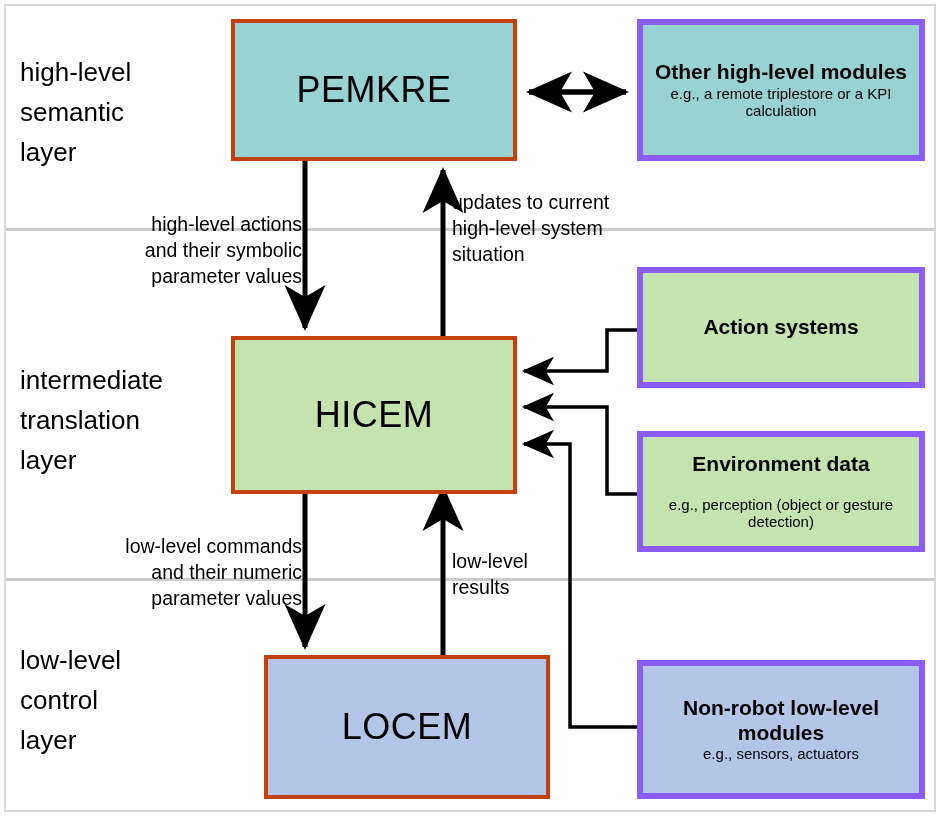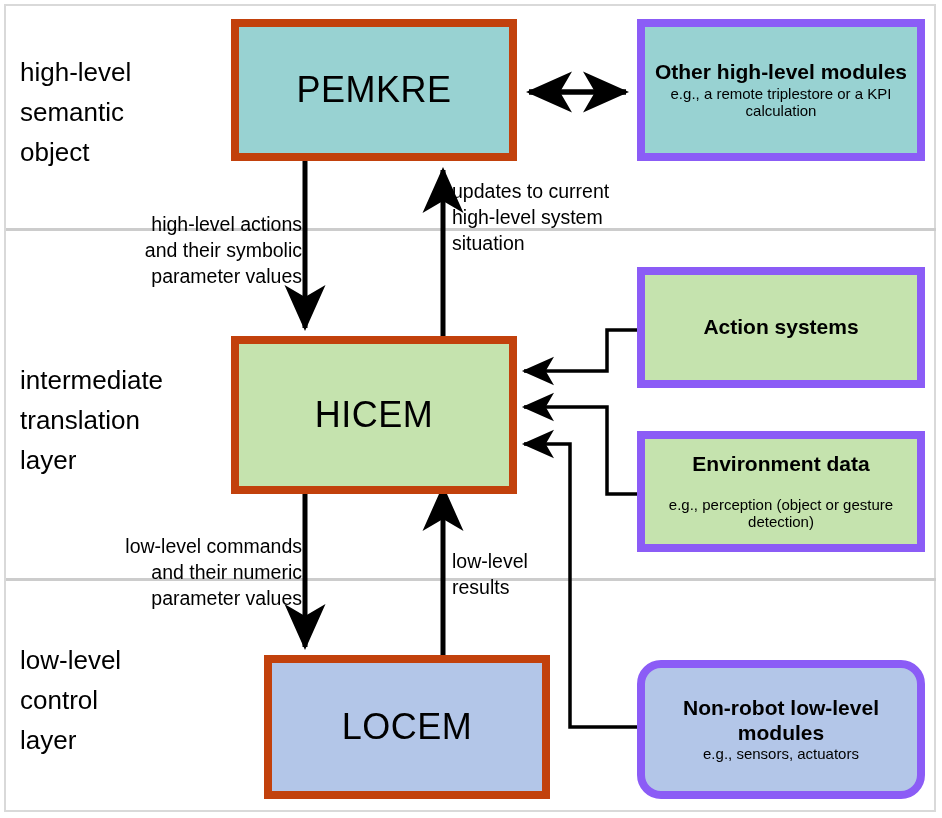--- a/index.html
+++ b/index.html
@@ -37,48 +37,48 @@
   #wires {
     position: absolute;
     left: 0; top: 0;
     width: 942px; height: 818px;
     pointer-events: none;
   }
   
   .module {
     position: absolute;
     box-sizing: border-box;
-    border: 8px solid #c2410c;
+    border: 4px solid #c2410c;
     display: flex;
     align-items: center;
     justify-content: center;
     font-size: 36px;
     color: #000000;
     letter-spacing: 0.5px;
   }
   .module.teal  { background: #98d2d2; }
   .module.green { background: #c5e3ae; }
   .module.blue  { background: #b3c6e8; margin-left: 33px; }
 
   
   .sidebox {
     position: absolute;
     box-sizing: border-box;
-    border: 8px solid #8b5cf6;
+    border: 6px solid #8b5cf6;
     display: flex;
     flex-direction: column;
     align-items: center;
     justify-content: center;
     text-align: center;
     padding: 4px 8px;
     line-height: 1.18;
   }
   .sidebox.teal  { background: #98d2d2; }
   .sidebox.green { background: #c5e3ae; }
-  .sidebox.blue  { background: #b3c6e8; border-radius: 24px; }
+  .sidebox.blue  { background: #b3c6e8; }
   .sidebox .sb-title {
     font-weight: bold;
     font-size: 21px;
     color: #000;
   }
   .sidebox .sb-desc {
     font-weight: normal;
     font-size: 15px;
     color: #000;
   }
@@ -150,21 +150,21 @@
       <path d="M305,478 L305,647" stroke="#000" stroke-width="5" fill="none" marker-end="url(#ah)"></path>
     </g>
 
     <g>
       <path d="M443,655 L443,488" stroke="#000" stroke-width="5" fill="none" marker-end="url(#ah)"></path>
     </g>
   </svg>
 
   <div class="layer-label" style="left:20px; top:52px; width:200px;">high-level
 semantic
-object</div>
+layer</div>
 
   <div class="layer-label" style="left:20px; top:360px; width:220px;">intermediate
 translation
 layer</div>
 
   <div class="layer-label" style="left:20px; top:640px; width:200px;">low-level
 control
 layer</div>
 
   <div class="module teal" style="left:231px; top:19px; width:286px; height:142px;">
@@ -195,21 +195,21 @@
 
   <div class="sidebox blue" style="left:637px; top:660px; width:288px; height:139px;">
     <div class="sb-title">Non-robot low-level modules</div>
     <div class="sb-desc">e.g., sensors, actuators</div>
   </div>
 
   <div class="edge-label right-align" style="left:80px; top:190px; width:222px;margin-top:21px;">high-level actions
 and their symbolic
 parameter values</div>
 
-  <div class="edge-label left-align" style="left:452px; top:178px; width:240px;">updates to current
+  <div class="edge-label left-align" style="left:452px; top:189px; width:240px;">updates to current
 high-level system
 situation</div>
 
   <div class="edge-label right-align" style="left:60px; top:533px; width:242px;">low-level commands
 and their numeric
 parameter values</div>
 
   <div class="edge-label left-align" style="left:452px; top:548px; width:160px;">low-level
 results</div>
 

